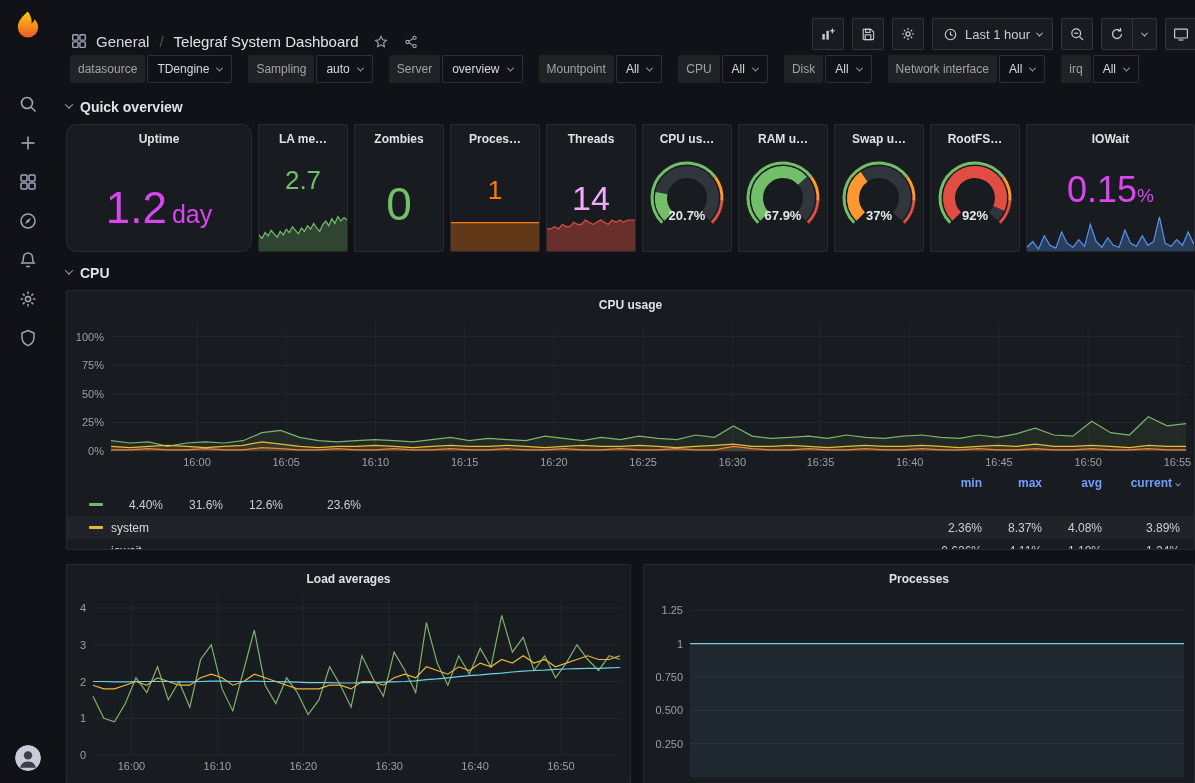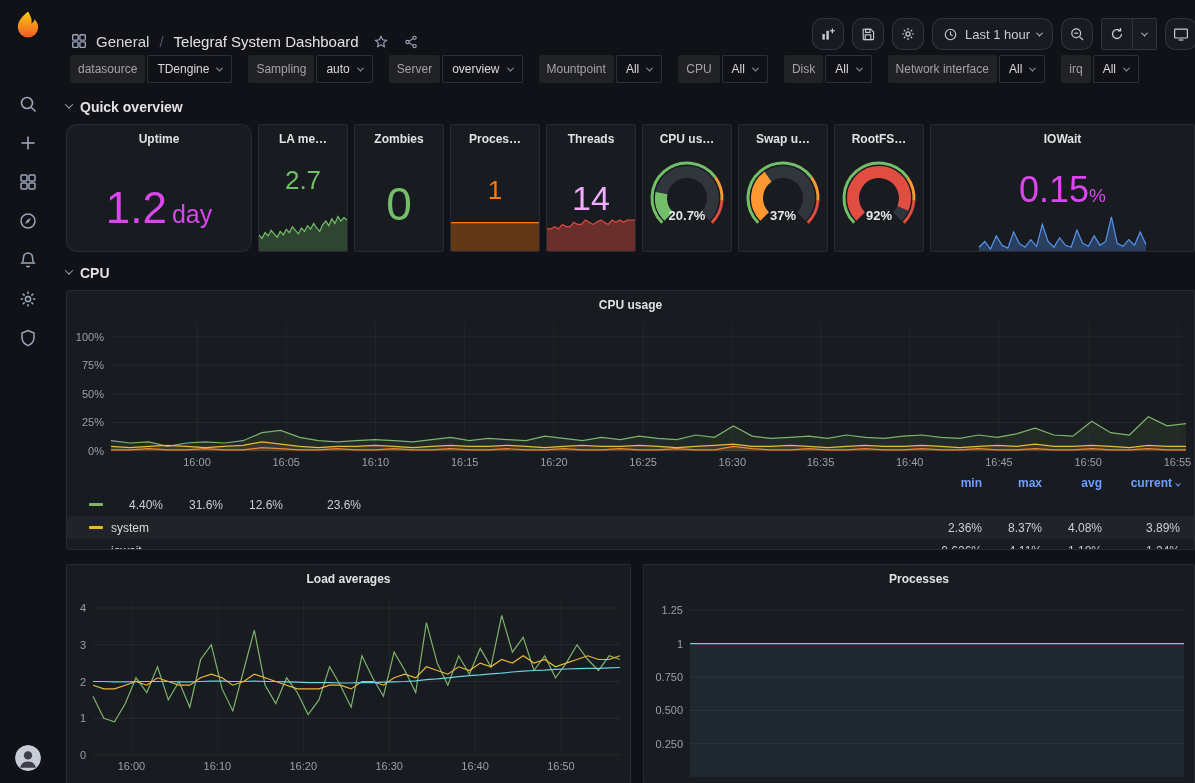--- a/index.html
+++ b/index.html
@@ -16,21 +16,21 @@
 
   
   .main { margin-left:56px; height:100%; display:flex; flex-direction:column; }
   .topbar { height:54px; flex:0 0 54px; display:flex; align-items:flex-end; padding:4px 14px; gap:8px; overflow:visible; }
   .crumb-ico { color:#9da5b8; width:18px; height:18px; }
   .crumb { font-size:15px; color:#d8d9dd; white-space:nowrap; cursor:pointer; }
   .crumb-sep { color:#54565e; font-size:15px; padding:0 2px; }
   .dash-title { font-size:15px; color:#e2e3e7; font-weight:500; white-space:nowrap; }
   .tico { width:16px; height:16px; color:#9da5b8; cursor:pointer; margin-left:6px; }
   .tb-right { margin-left:auto; margin-right:-16px; display:flex; align-items:center; gap:8px; }
-  .ibtn { height:32px; min-width:32px; border:1px solid rgba(204,204,220,0.15); background:#181b1f; border-radius:10px; display:flex; align-items:center; justify-content:center; color:#c7ccd6; cursor:pointer; padding:0 6px; }
+  .ibtn { height:32px; min-width:32px; border:1px solid rgba(204,204,220,0.15); background:#181b1f; border-radius:2px; display:flex; align-items:center; justify-content:center; color:#c7ccd6; cursor:pointer; padding:0 6px; }
   .ibtn svg { width:16px; height:16px; }
   .btn-group { display:flex; }
   .btn-group .ibtn:first-child { border-radius:2px 0 0 2px; }
   .btn-group .ibtn:last-child { border-radius:0 2px 2px 0; border-left:none; min-width:24px; }
   .time-btn { gap:7px; padding:0 10px; font-size:13px; color:#c7ccd6; white-space:nowrap; }
   .chev { display:inline-block; width:5px; height:5px; border-right:1.5px solid currentColor; border-bottom:1.5px solid currentColor; transform:rotate(45deg) translate(-1px,-1px); }
 
   
   .subbar { flex:0 0 38px; display:flex; align-items:center; gap:16px; padding:0 14px 8px; }
   .var { display:flex; height:28px; gap:2px; }
@@ -336,20 +336,31 @@
         </div>
         <div class="panel p-sm">
           <div class="p-title">CPU us…</div>
           <svg class="gauge" width="86" height="84" viewBox="0 0 86 84">
               <path d="M 24.61522368914976 59.384776310850235 A 26 26 0 1 1 61.38477631085024 59.384776310850235" stroke="#31353c" stroke-width="12" fill="none"></path>
               <path d="M 24.61522368914976 59.384776310850235 A 26 26 0 0 1 17.468215770854087 36.08797454441285" stroke="#73bf69" stroke-width="12" fill="none"></path>
               <path d="M 18.251262658470832 65.74873734152916 A 35 35 0 1 1 71.31559480312316 20.42751616976344" stroke="#73bf69" stroke-width="3" fill="none"></path>
               <path d="M 71.31559480312316 20.42751616976344 A 35 35 0 0 1 77.89210668065948 43.74606835047457" stroke="#ff9830" stroke-width="3" fill="none"></path>
               <path d="M 77.89210668065948 43.74606835047457 A 35 35 0 0 1 67.74873734152916 65.74873734152916" stroke="#e24d42" stroke-width="3" fill="none"></path>
               <text x="43" y="63" text-anchor="middle" fill="#e6e7eb" font-size="13" font-weight="700">20.7%</text>
+            </svg>
+        </div>
+        <div class="panel p-sm">
+          <div class="p-title">RAM u…</div>
+          <svg class="gauge" width="86" height="84" viewBox="0 0 86 84">
+              <path d="M 24.61522368914976 59.384776310850235 A 26 26 0 1 1 61.38477631085024 59.384776310850235" stroke="#31353c" stroke-width="12" fill="none"></path>
+              <path d="M 24.61522368914976 59.384776310850235 A 26 26 0 1 1 62.42164623674907 23.7141775592085" stroke="#73bf69" stroke-width="12" fill="none"></path>
+              <path d="M 18.251262658470832 65.74873734152916 A 35 35 0 1 1 71.31559480312316 20.42751616976344" stroke="#73bf69" stroke-width="3" fill="none"></path>
+              <path d="M 71.31559480312316 20.42751616976344 A 35 35 0 0 1 77.89210668065948 43.74606835047457" stroke="#ff9830" stroke-width="3" fill="none"></path>
+              <path d="M 77.89210668065948 43.74606835047457 A 35 35 0 0 1 67.74873734152916 65.74873734152916" stroke="#e24d42" stroke-width="3" fill="none"></path>
+              <text x="43" y="63" text-anchor="middle" fill="#e6e7eb" font-size="13" font-weight="700">67.9%</text>
             </svg>
         </div>
         <div class="panel p-sm">
           <div class="p-title">Swap u…</div>
           <svg class="gauge" width="86" height="84" viewBox="0 0 86 84">
               <path d="M 24.61522368914976 59.384776310850235 A 26 26 0 1 1 61.38477631085024 59.384776310850235" stroke="#31353c" stroke-width="12" fill="none"></path>
               <path d="M 24.61522368914976 59.384776310850235 A 26 26 0 0 1 28.049863446874767 19.728107346949383" stroke="#ff9830" stroke-width="12" fill="none"></path>
               <path d="M 18.251262658470832 65.74873734152916 A 35 35 0 1 1 71.31559480312316 20.42751616976344" stroke="#73bf69" stroke-width="3" fill="none"></path>
               <path d="M 71.31559480312316 20.42751616976344 A 35 35 0 0 1 77.89210668065948 43.74606835047457" stroke="#ff9830" stroke-width="3" fill="none"></path>
               <path d="M 77.89210668065948 43.74606835047457 A 35 35 0 0 1 67.74873734152916 65.74873734152916" stroke="#e24d42" stroke-width="3" fill="none"></path>

